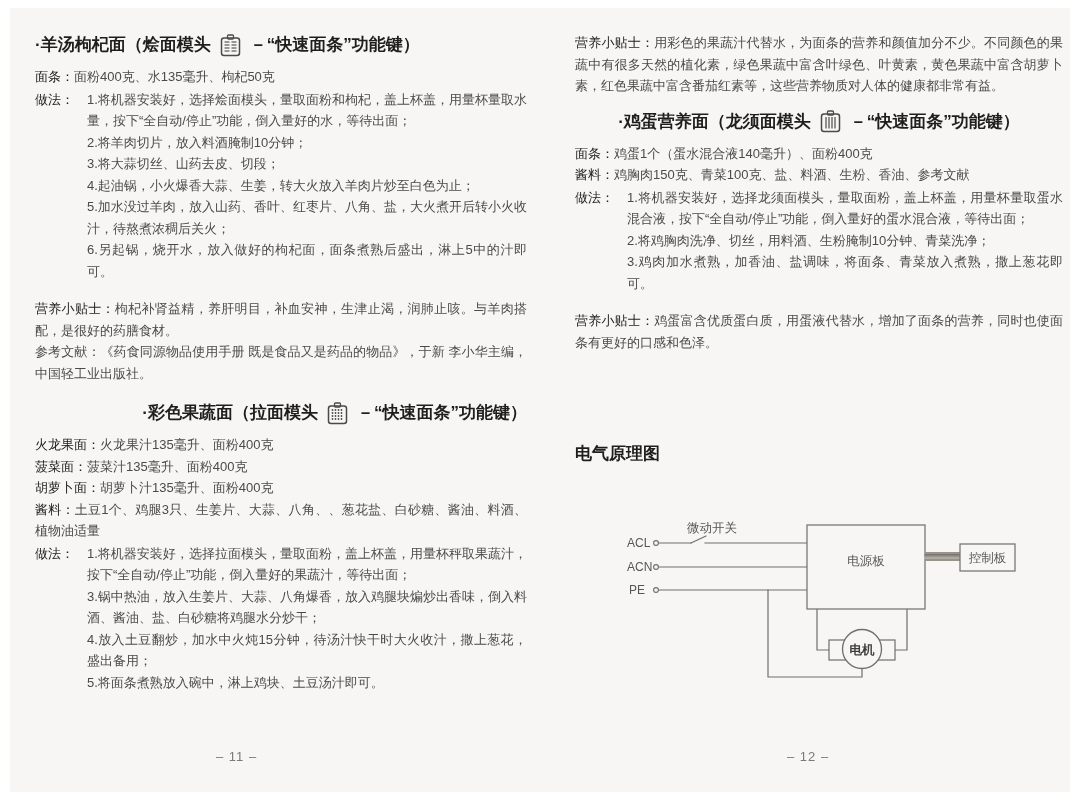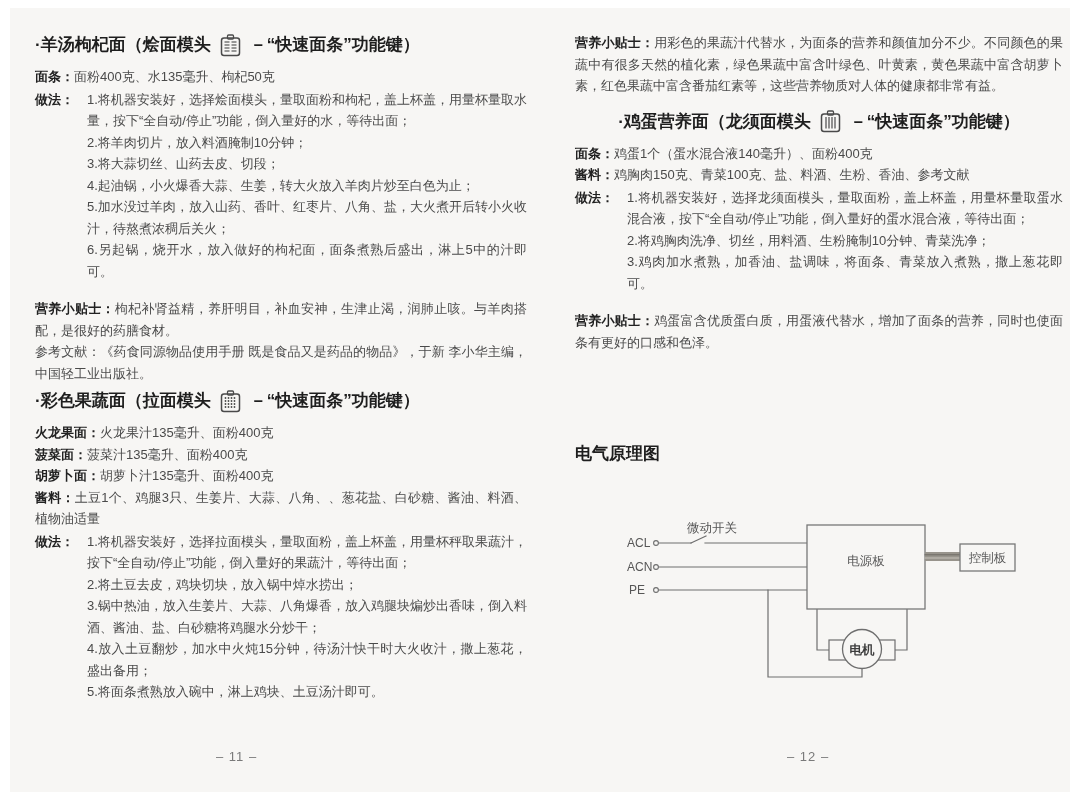--- a/index.html
+++ b/index.html
@@ -13,28 +13,28 @@
   .col{position:absolute;top:0;}
   .col-left{left:35px;width:492px;}
   .col-right{left:575px;width:488px;}
   .title{
     display:flex;align-items:center;gap:7px;white-space:nowrap;
     font-size:17px;font-weight:bold;color:#1e1e1e;line-height:26px;
   }
   .t1{margin-top:32px;align-items:center;}
   .row{font-size:13px;line-height:21.5px;text-align:justify;margin:0;}
   .rows{margin-top:8px;}
-  .lbl{font-weight:bold;color:#222;}
+  .lbl{font-weight:normal;color:#222;}
   .hang{padding-left:52px;text-indent:-52px;}
   .steps-wrap{display:flex;margin-top:1px;}
   .steps-lbl{flex:0 0 52px;font-size:13px;line-height:21.5px;}
   .steps{flex:1;}
   .steps p{margin:0;font-size:13px;line-height:21.5px;text-align:justify;}
   .tip{margin-top:16px;}
-  .t2{margin-top:4px;}
+  .t2{margin-top:16px;justify-content:flex-end;}
   .schem-heading{font-size:17px;font-weight:bold;color:#1e1e1e;margin-top:88px;line-height:26px;}
   .schem-svg{display:block;margin-top:18px;}
   .pagenum{position:absolute;top:749px;font-size:13px;color:#7a7a7a;letter-spacing:1px;}
   .pn-left{left:216px;}
   .pn-right{left:787px;}
   .die-icon{display:inline-flex;align-items:center;}
   .die-icon svg{display:block;}
   svg text{font-family:"Liberation Sans","DejaVu Sans",sans-serif;}
 </style>
 </head>
@@ -117,21 +117,20 @@
     <p class="row"><span class="lbl">火龙果面：</span><span>火龙果汁135毫升、面粉400克</span></p>
     <p class="row"><span class="lbl">菠菜面：</span><span>菠菜汁135毫升、面粉400克</span></p>
     <p class="row"><span class="lbl">胡萝卜面：</span><span>胡萝卜汁135毫升、面粉400克</span></p>
     <p class="row"><span class="lbl">酱料：</span><span>土豆1个、鸡腿3只、生姜片、大蒜、八角、、葱花盐、白砂糖、酱油、料酒、植物油适量</span></p>
   </div>
 
   <div class="steps-wrap">
     <span class="lbl steps-lbl">做法：</span>
     <div class="steps">
       <p>1.将机器安装好，选择拉面模头，量取面粉，盖上杯盖，用量杯秤取果蔬汁，按下“全自动/停止”功能，倒入量好的果蔬汁，等待出面；</p>
-      <p>2.将土豆去皮，鸡块切块，放入锅中焯水捞出；</p>
       <p>3.锅中热油，放入生姜片、大蒜、八角爆香，放入鸡腿块煸炒出香味，倒入料酒、酱油、盐、白砂糖将鸡腿水分炒干；</p>
       <p>4.放入土豆翻炒，加水中火炖15分钟，待汤汁快干时大火收汁，撒上葱花，盛出备用；</p>
       <p>5.将面条煮熟放入碗中，淋上鸡块、土豆汤汁即可。</p>
     </div>
   </div>
 </div>
 
 <div class="col col-right">
 
   <p class="row tip" style="margin-top:32px;"><span class="lbl">营养小贴士：</span><span>用彩色的果蔬汁代替水，为面条的营养和颜值加分不少。不同颜色的果蔬中有很多天然的植化素，绿色果蔬中富含叶绿色、叶黄素，黄色果蔬中富含胡萝卜素，红色果蔬中富含番茄红素等，这些营养物质对人体的健康都非常有益。</span></p>

